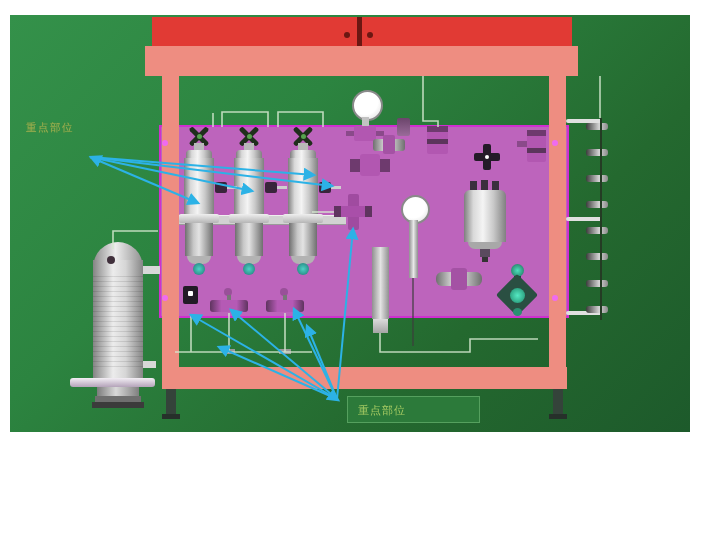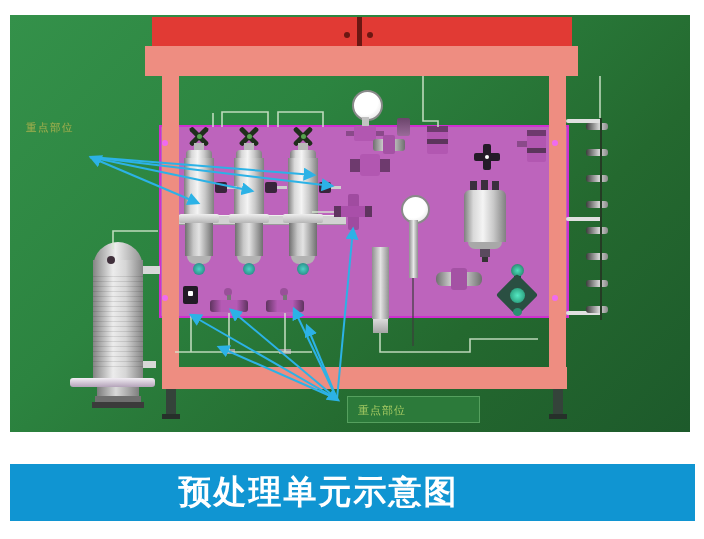--- a/index.html
+++ b/index.html
@@ -235,17 +235,14 @@
       <line x1="337" y1="399" x2="191" y2="315" marker-end="url(#ah)"></line>
       <line x1="337" y1="399" x2="231" y2="310" marker-end="url(#ah)"></line>
       <line x1="337" y1="399" x2="219" y2="347" marker-end="url(#ah)"></line>
       <line x1="337" y1="399" x2="294" y2="309" marker-end="url(#ah)"></line>
       <line x1="337" y1="399" x2="307" y2="326" marker-end="url(#ah)"></line>
       <line x1="337" y1="399" x2="353" y2="229" marker-end="url(#ah)"></line>
       <line x1="329" y1="394" x2="338" y2="400" marker-end="url(#ah)"></line>
     </g>
   </svg>
 
-  <div class="a caption">
-    <span>预处理单元示意图</span>
-  </div>
 
 </div>
 
 </body></html>

